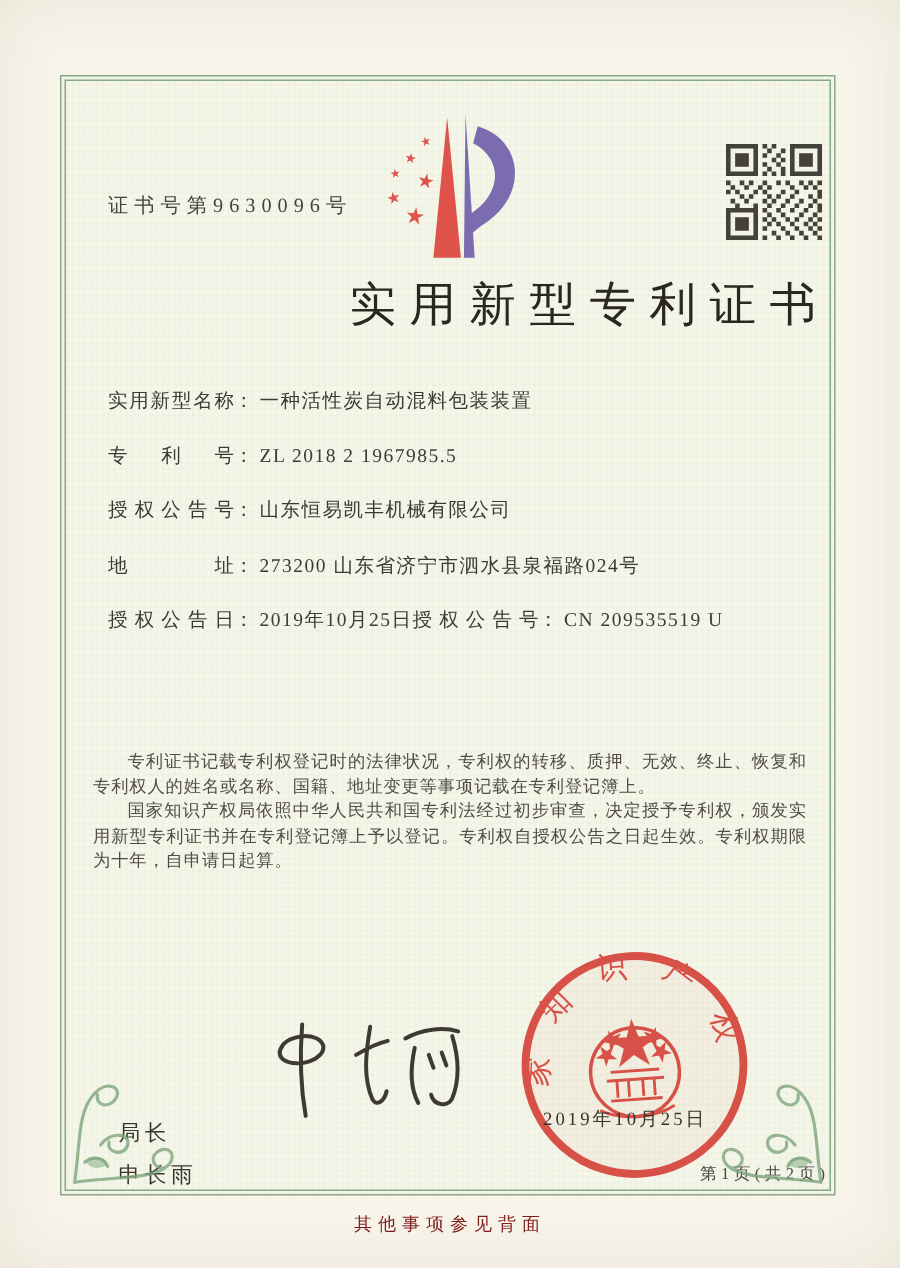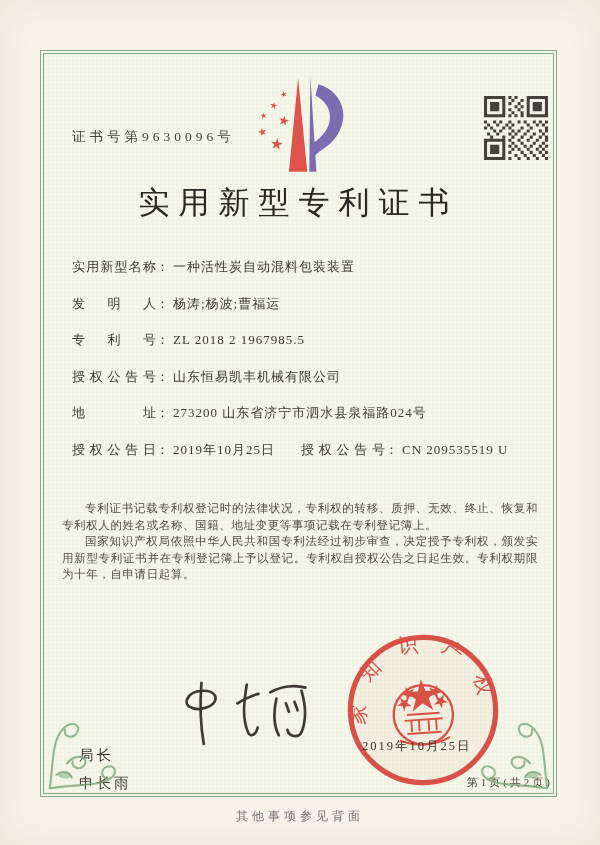--- a/index.html
+++ b/index.html
@@ -22,28 +22,28 @@
       repeating-linear-gradient(0deg, rgba(168,198,158,.06) 0 1px, transparent 1px 4px);
   }
   .cert-number{
     position:absolute;left:28px;top:34px;
     font-size:13.5px;color:#45423c;letter-spacing:4px;margin-top:40px;
   }
   .logo{position:absolute;left:183px;top:18px;width:130px;height:112px;}
   .qr{position:absolute;left:440px;top:42px;width:64px;height:64px;}
   .title{
     position:absolute;left:0;top:128px;width:100%;
-    text-align:center;font-size:31px;letter-spacing:9px;
+    text-align:right;font-size:31px;letter-spacing:9px;
     color:#2a2620;font-weight:500;
   }
   .fields{position:absolute;left:28px;top:204px;width:462px;}
   .frow{height:36.5px;font-size:13px;color:#3d3a33;white-space:nowrap;}
   .frow.dual{display:flex;}
   .fgroup{white-space:nowrap;}
-  .fgroup.second{margin-left:26px;}
+  .fgroup.second{}
   .flabel{
     display:inline-block;width:84px;
     text-align:justify;text-align-last:justify;
     vertical-align:bottom;
   }
   .fcolon{display:inline-block;margin-right:4px;}
   .fvalue{letter-spacing:1px;}
   .body-text{
     position:absolute;left:18px;top:446px;width:476px;
     font-size:11.5px;line-height:16.5px;color:#524d44;
@@ -60,21 +60,21 @@
   .seal-date{
     position:absolute;left:318px;top:684px;width:160px;
     font-size:12.5px;color:#38332c;letter-spacing:2px;
   }
   .page-num{
     position:absolute;left:0;top:721px;width:100%;text-align:right;
     font-size:11px;color:#4a463e;letter-spacing:3px;
   }
   .back-note{
     position:absolute;left:0;top:808px;width:100%;text-align:center;
-    font-size:12px;color:#737373;letter-spacing:4px;
+    font-size:12px;color:#7f1d1d;letter-spacing:4px;
   }
   .flourish{position:absolute;width:86px;height:86px;}
   .flourish.bl{left:1px;bottom:1px;}
   .flourish.br{right:1px;bottom:1px;transform:scaleX(-1);}
 </style>
 </head>
 <body>
 
 <div class="page">
   <div class="panel">
@@ -99,23 +99,20 @@
     <svg class="qr" viewBox="0 0 63 63">
       <path fill="#44413a" fill-rule="evenodd" d="M0,0h21v21h-21z M3,3h15v15h-15z M6,6h9v9h-9z M42,0h21v21h-21z M45,3h15v15h-15z M48,6h9v9h-9z M0,42h21v21h-21z M3,45h15v15h-15z M6,48h9v9h-9z"></path>
       <path fill="#44413a" d="M24,0h3v3h-3z M30,0h3v3h-3z M27,3h3v3h-3z M36,3h3v3h-3z M24,6h3v3h-3z M33,6h3v3h-3z M30,9h3v3h-3z M36,9h3v3h-3z M24,12h3v3h-3z M33,12h3v3h-3z M27,15h3v3h-3z M36,15h3v3h-3z M24,18h3v3h-3z M30,18h3v3h-3z M36,18h3v3h-3z M0,24h3v3h-3z M9,24h3v3h-3z M15,24h3v3h-3z M24,24h3v3h-3z M33,24h3v3h-3z M39,24h3v3h-3z M48,24h3v3h-3z M54,24h3v3h-3z M60,24h3v3h-3z M3,27h3v3h-3z M12,27h3v3h-3z M21,27h3v3h-3z M27,27h3v3h-3z M42,27h3v3h-3z M51,27h3v3h-3z M57,27h3v3h-3z M0,30h3v3h-3z M6,30h3v3h-3z M18,30h3v3h-3z M24,30h3v3h-3z M36,30h3v3h-3z M45,30h3v3h-3z M60,30h3v3h-3z M9,33h3v3h-3z M15,33h3v3h-3z M27,33h3v3h-3z M33,33h3v3h-3z M42,33h3v3h-3z M54,33h3v3h-3z M60,33h3v3h-3z M3,36h3v3h-3z M12,36h3v3h-3z M24,36h3v3h-3z M30,36h3v3h-3z M39,36h3v3h-3z M48,36h3v3h-3z M57,36h3v3h-3z M6,39h3v3h-3z M18,39h3v3h-3z M27,39h3v3h-3z M36,39h3v3h-3z M45,39h3v3h-3z M54,39h3v3h-3z M60,39h3v3h-3z M24,42h3v3h-3z M33,42h3v3h-3z M42,42h3v3h-3z M51,42h3v3h-3z M60,42h3v3h-3z M27,45h3v3h-3z M36,45h3v3h-3z M48,45h3v3h-3z M57,45h3v3h-3z M24,48h3v3h-3z M30,48h3v3h-3z M39,48h3v3h-3z M45,48h3v3h-3z M54,48h3v3h-3z M60,48h3v3h-3z M27,51h3v3h-3z M33,51h3v3h-3z M42,51h3v3h-3z M51,51h3v3h-3z M57,51h3v3h-3z M24,54h3v3h-3z M36,54h3v3h-3z M45,54h3v3h-3z M54,54h3v3h-3z M60,54h3v3h-3z M30,57h3v3h-3z M39,57h3v3h-3z M48,57h3v3h-3z M57,57h3v3h-3z M24,60h3v3h-3z M33,60h3v3h-3z M42,60h3v3h-3z M51,60h3v3h-3z M60,60h3v3h-3z"></path>
     </svg>
 
     <div class="title">实用新型专利证书</div>
 
     <div class="fields">
       <div class="frow">
         <span class="flabel">实用新型名称</span><span class="fcolon">：</span><span class="fvalue">一种活性炭自动混料包装装置</span>
-      </div>
-      <div class="frow">
-        <span class="flabel">发明人</span><span class="fcolon">：</span><span class="fvalue">杨涛;杨波;曹福运</span>
       </div>
       <div class="frow">
         <span class="flabel">专利号</span><span class="fcolon">：</span><span class="fvalue">ZL 2018 2 1967985.5</span>
       </div>
       <div class="frow">
         <span class="flabel">授权公告号</span><span class="fcolon">：</span><span class="fvalue">山东恒易凯丰机械有限公司</span>
       </div>
       <div class="frow">
         <span class="flabel">地址</span><span class="fcolon">：</span><span class="fvalue">273200 山东省济宁市泗水县泉福路024号</span>
       </div>

